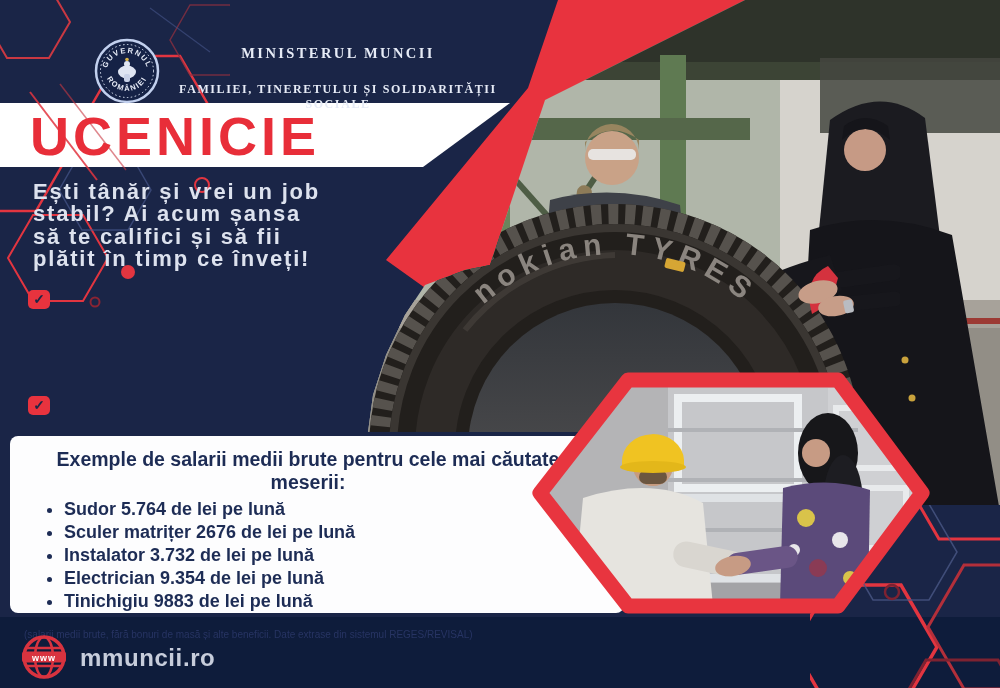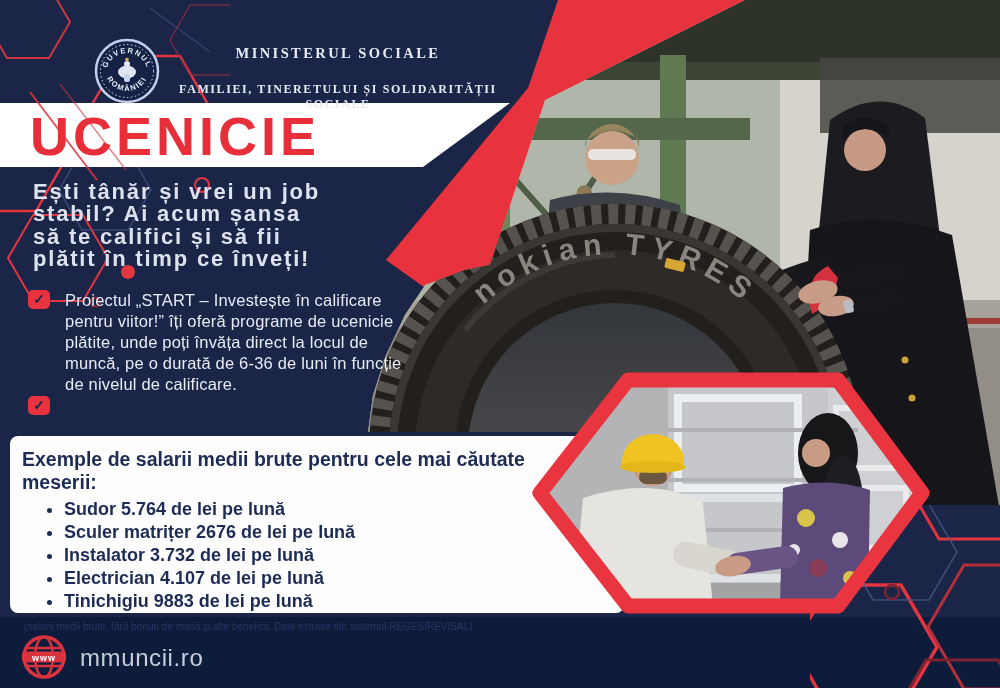--- a/index.html
+++ b/index.html
@@ -32,34 +32,34 @@
   
   .bullet-row{left:28px;width:400px;display:flex;}
   .chk{width:22px;height:19px;background:#e8333e;border-radius:5px;flex:0 0 22px;
     color:#1a2747;font-size:14px;font-weight:bold;text-align:center;line-height:19px;}
   .bullet-text{margin-left:15px;width:352px;color:#e8ebf4;font-size:16.5px;
     line-height:21px;letter-spacing:0.2px;}
 
   
   #salarybox{left:10px;top:436px;width:614px;height:177px;background:#fdfdfe;
     border-radius:8px;color:#1d2c55;}
-  #salarybox .heading{margin:12px 18px 0 12px;font-size:19.5px;font-weight:700;
-    line-height:23px;width:560px;}
-  #salarybox ul{margin:4px 0 8px 0;padding-left:54px;}
+  #salarybox .heading{margin:12px 18px 0 18px;font-size:19.5px;font-weight:700;
+    line-height:23px;width:560px;text-align:center;}
+  #salarybox ul{margin:4px 0 16px 0;padding-left:54px;}
   #salarybox li{font-size:18px;line-height:23px;font-weight:700;}
   #salarybox .footnote{margin:3px 0 16px 14px;font-size:10px;font-weight:400;color:#273463;}
 
   
   #photoA{left:0;top:0;width:1000px;height:688px;
     clip-path:polygon(745px 0,1000px 0,1000px 505px,873px 505px,873px 432px,368px 432px,373px 395px,386px 355px,405px 315px,425px 285px,465px 270px,490px 265px,545px 100px);}
   #hexphoto{left:528px;top:368px;}
 
   
   #bar{left:0;top:617px;width:1000px;height:71px;background:#0e1c3b;}
-  #website{left:80px;top:644px;font-size:24px;color:#c7cddb;letter-spacing:0.6px;font-weight:400;}
+  #website{left:80px;top:644px;font-size:24px;color:#c7cddb;letter-spacing:0.6px;font-weight:700;}
 </style>
 </head>
 <body>
 
 <div id="poster">
 
   <div id="bar" class="abs"></div>
 
   <svg class="abs" style="left:0;top:0" width="230" height="340" viewBox="0 0 230 340">
     <polygon points="90,108 120,56 180,56 210,108 180,160 120,160" fill="none" stroke="#e23540" stroke-width="2.5"></polygon>
@@ -181,48 +181,47 @@
     <text font-size="7.5" font-weight="bold" fill="#e8edf8" letter-spacing="1.5">
       <textPath href="#logoBot" startOffset="50%" text-anchor="middle">ROMÂNIEI</textPath>
     </text>
     <circle cx="33" cy="21.5" r="1.8" fill="#d9b54a"></circle>
     <circle cx="33" cy="26" r="3" fill="#dfe5f2"></circle>
     <ellipse cx="33" cy="34" rx="9" ry="6.5" fill="#dfe5f2"></ellipse>
     <rect x="30" y="36" width="6" height="8" rx="2" fill="#c9d2e8"></rect>
   </svg>
 
   <div id="ministry" class="abs">
-    <div class="l1">MINISTERUL SOCIALE</div>
+    <div class="l1">MINISTERUL MUNCII</div>
     <div class="l2">FAMILIEI, TINERETULUI ȘI SOLIDARITĂȚII SOCIALE</div>
   </div>
 
   <div id="title" class="abs">UCENICIE</div>
 
   <div id="intro" class="abs">
     <div>Ești tânăr și vrei un job</div>
     <div>stabil? Ai acum șansa</div>
     <div>să te califici și să fii</div>
     <div>plătit în timp ce înveți!</div>
   </div>
 
   <div class="abs bullet-row" style="top:290px">
     <div class="chk">✓</div>
-    <div class="bullet-text">Proiectul „START – Investește în calificare pentru viitor!” îți oferă programe de ucenicie plătite, unde poți învăța direct la locul de muncă, pe o durată de 6-36 de luni în funcție de nivelul de calificare.</div>
   </div>
   <div class="abs bullet-row" style="top:396px">
     <div class="chk">✓</div>
   </div>
 
   <div id="salarybox" class="abs">
     <div class="heading">Exemple de salarii medii brute pentru cele mai căutate meserii:</div>
     <ul>
       <li>Sudor 5.764 de lei pe lună</li>
       <li>Sculer matrițer 2676 de lei pe lună</li>
       <li>Instalator 3.732 de lei pe lună</li>
-      <li>Electrician 4.107 de lei pe lună</li>
+      <li>Electrician 9.354 de lei pe lună</li>
       <li>Tinichigiu 9883 de lei pe lună</li>
     </ul>
     <div class="footnote">(salarii medii brute, fără bonuri de masă și alte beneficii. Date extrase din sistemul REGES/REVISAL)</div>
   </div>
 
   <svg id="hexphoto" class="abs" width="406" height="250" viewBox="0 0 406 250">
     <defs>
       <clipPath id="hexClip">
         <polygon points="12,125 100,12 310,12 394,125 310,238 100,238"></polygon>
       </clipPath>

